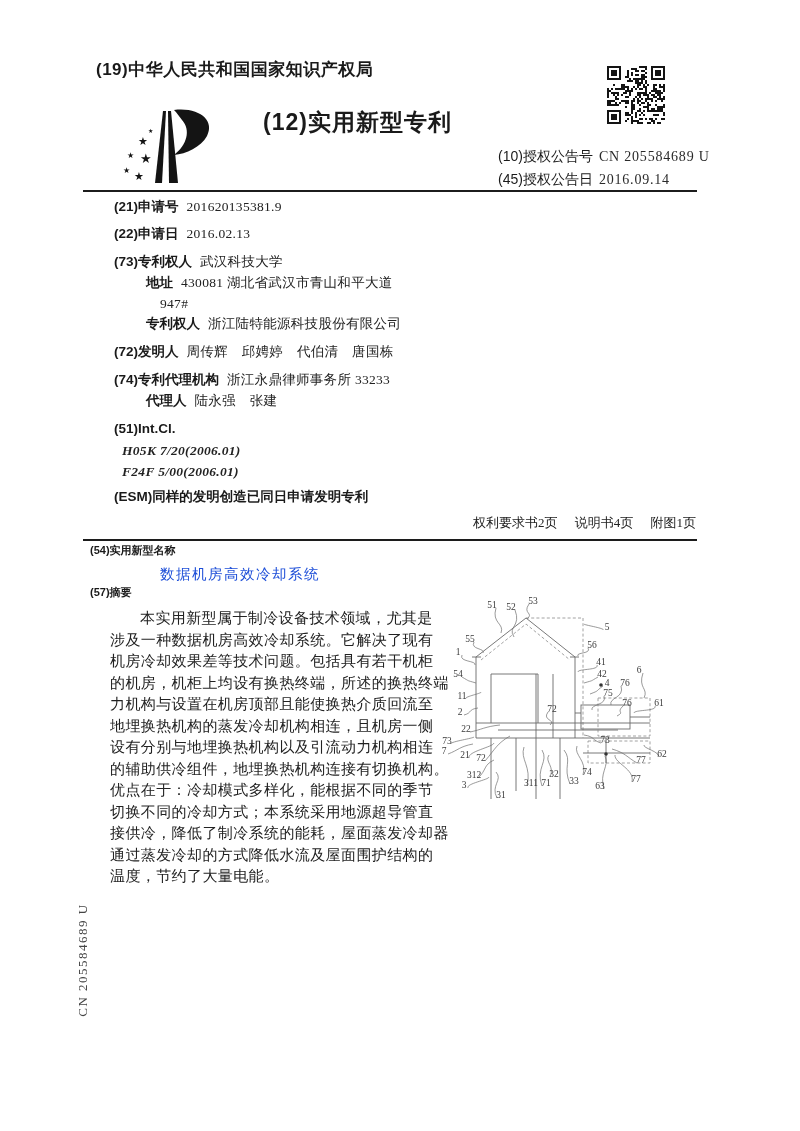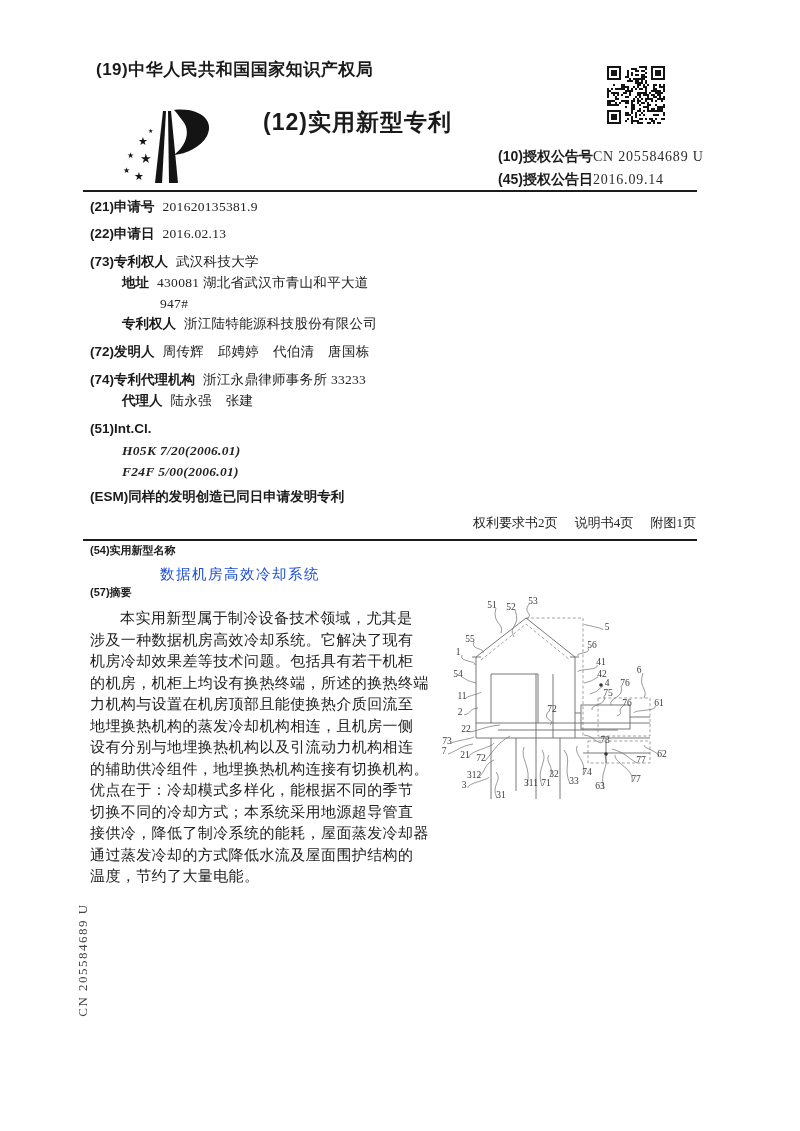--- a/index.html
+++ b/index.html
@@ -6,38 +6,38 @@
   body{
     width:800px;height:1131px;background:#ffffff;position:relative;overflow:hidden;
     font-family:"Liberation Serif",serif;color:#1a1a1a;
   }
   .abs{position:absolute;}
   .office-line{left:96px;top:58px;font-family:"Liberation Sans",sans-serif;font-weight:bold;font-size:17px;letter-spacing:0.5px;}
   .doc-type{left:263px;top:107px;font-family:"Liberation Sans",sans-serif;font-weight:bold;font-size:23px;letter-spacing:1px;}
   .logo-box{left:118px;top:103px;width:104px;height:88px;}
   .qr-box{left:607px;top:66px;width:58px;height:58px;}
   .pub-line{left:498px;font-size:14px;white-space:nowrap;}
-  .pub-line .lbl{font-family:"Liberation Sans",sans-serif;font-weight:bold;}
+  .pub-line .lbl{font-family:"Liberation Sans",sans-serif;font-weight:normal;margin-right:6px;}
   .pub-line .val{letter-spacing:0.8px;color:#2a2a2a;}
   .rule{left:83px;width:614px;background:#1c1c1c;}
   .rule1{top:190px;height:2px;}
   .rule2{top:539px;height:2px;}
   .biblio{left:90px;top:197px;width:420px;}
   .bib-row{line-height:20px;font-size:13.5px;white-space:nowrap;}
-  .bib-label{font-family:"Liberation Sans",sans-serif;font-weight:bold;margin-right:8px;}
+  .bib-label{font-family:"Liberation Sans",sans-serif;font-weight:bold;margin-right:8px;margin-left:24px;}
   .bib-value{letter-spacing:0.3px;color:#222;}
   .bib-row.italic .bib-value{font-style:italic;font-weight:bold;}
   .pages-line{left:400px;top:514px;width:296px;text-align:right;font-size:13px;color:#222;}
   .pages-line span{margin-left:14px;}
   .sec-label{font-family:"Liberation Sans",sans-serif;font-weight:bold;font-size:11px;}
   .sec54{left:90px;top:543px;}
   .title-val{left:128px;top:565px;font-size:14.5px;letter-spacing:1.5px;color:#1d4ed8;margin-left:32px;}
   .sec57{left:90px;top:585px;}
   .abstract{left:90px;top:608px;width:352px;font-size:15px;line-height:21.5px;letter-spacing:0.4px;color:#222;}
-  .abs-line{white-space:nowrap;}
+  .abs-line{white-space:nowrap;margin-left:20px;}
   .abs-line.first{text-indent:30px;}
   .figure-box{left:438px;top:586px;width:262px;height:310px;}
   .figure-box svg{width:262px;height:310px;}
   .struct{stroke:#6a6a6a;fill:none;stroke-width:0.9;}
   .struct-d{stroke:#8a8a8a;fill:none;stroke-width:0.8;stroke-dasharray:3 2.2;}
   .leader{stroke:#6f6f6f;fill:none;stroke-width:0.7;}
   .fig-label{font-family:"Liberation Serif",serif;font-size:9.5px;fill:#3a3a3a;text-anchor:middle;}
   .dot{fill:#333;}
   .side-num{left:18px;top:952px;width:130px;text-align:center;font-size:13px;letter-spacing:1.5px;color:#444;transform:rotate(-90deg);}
   .logo-box svg{width:104px;height:88px;}

